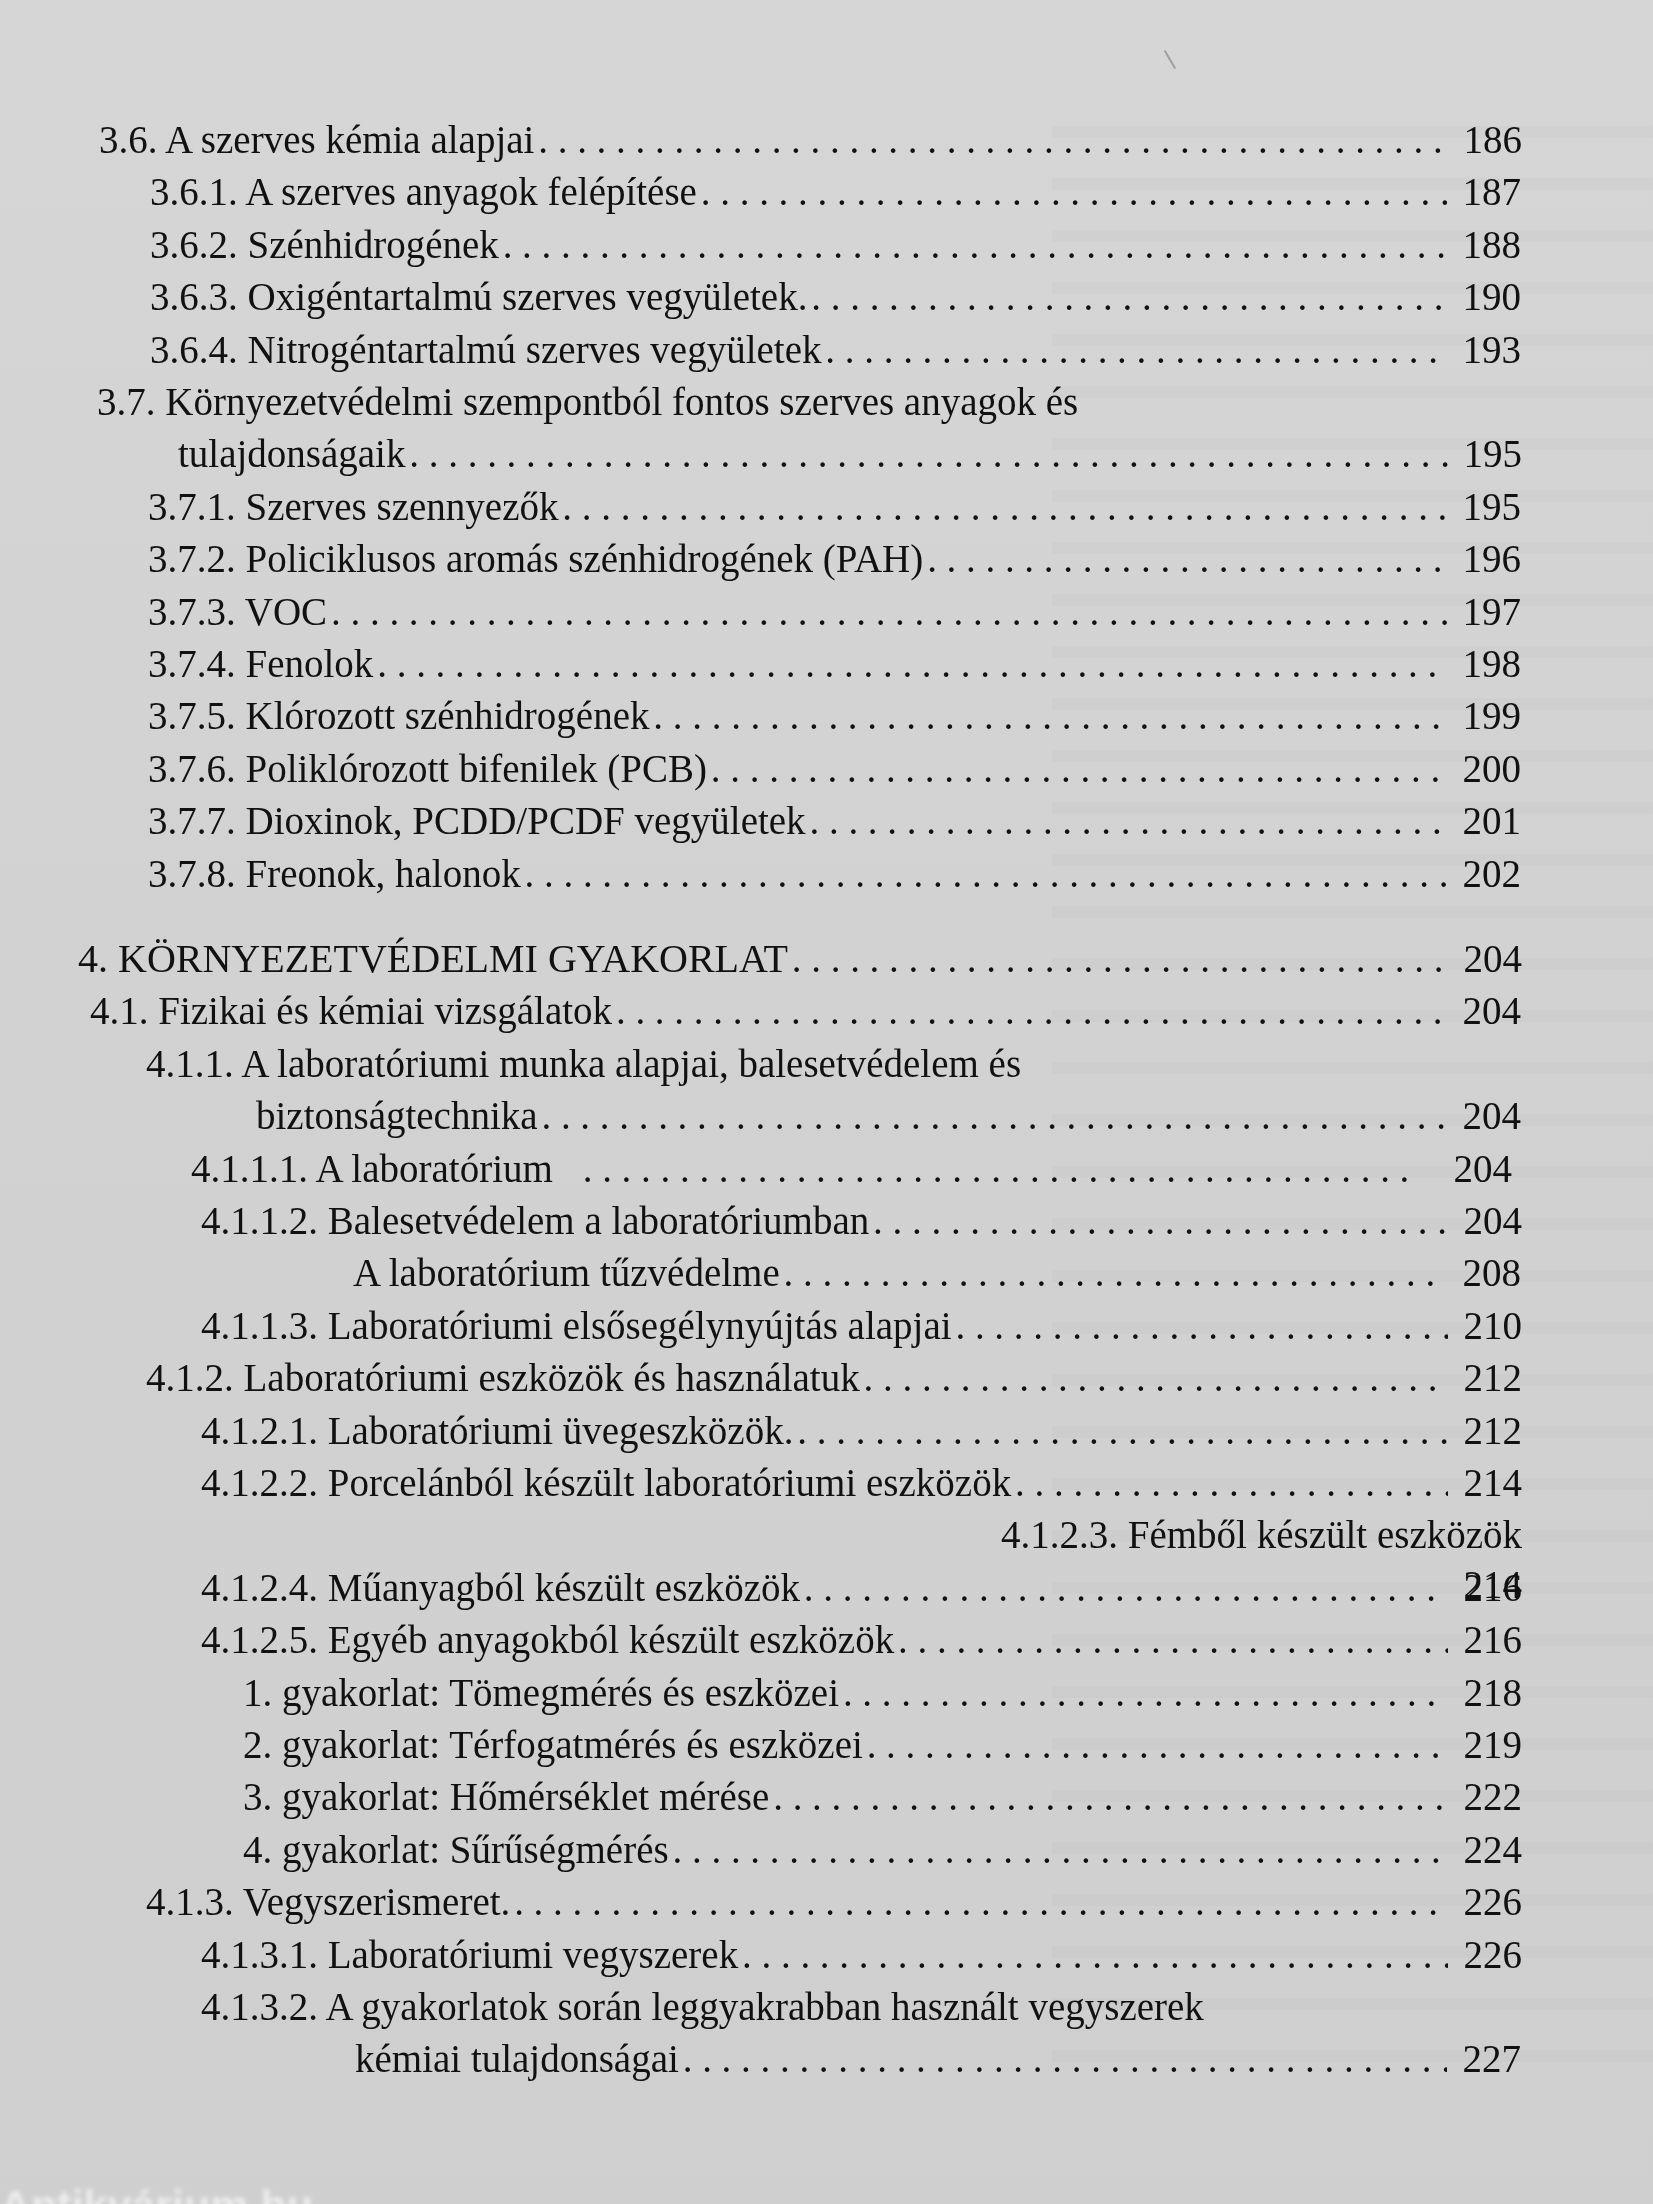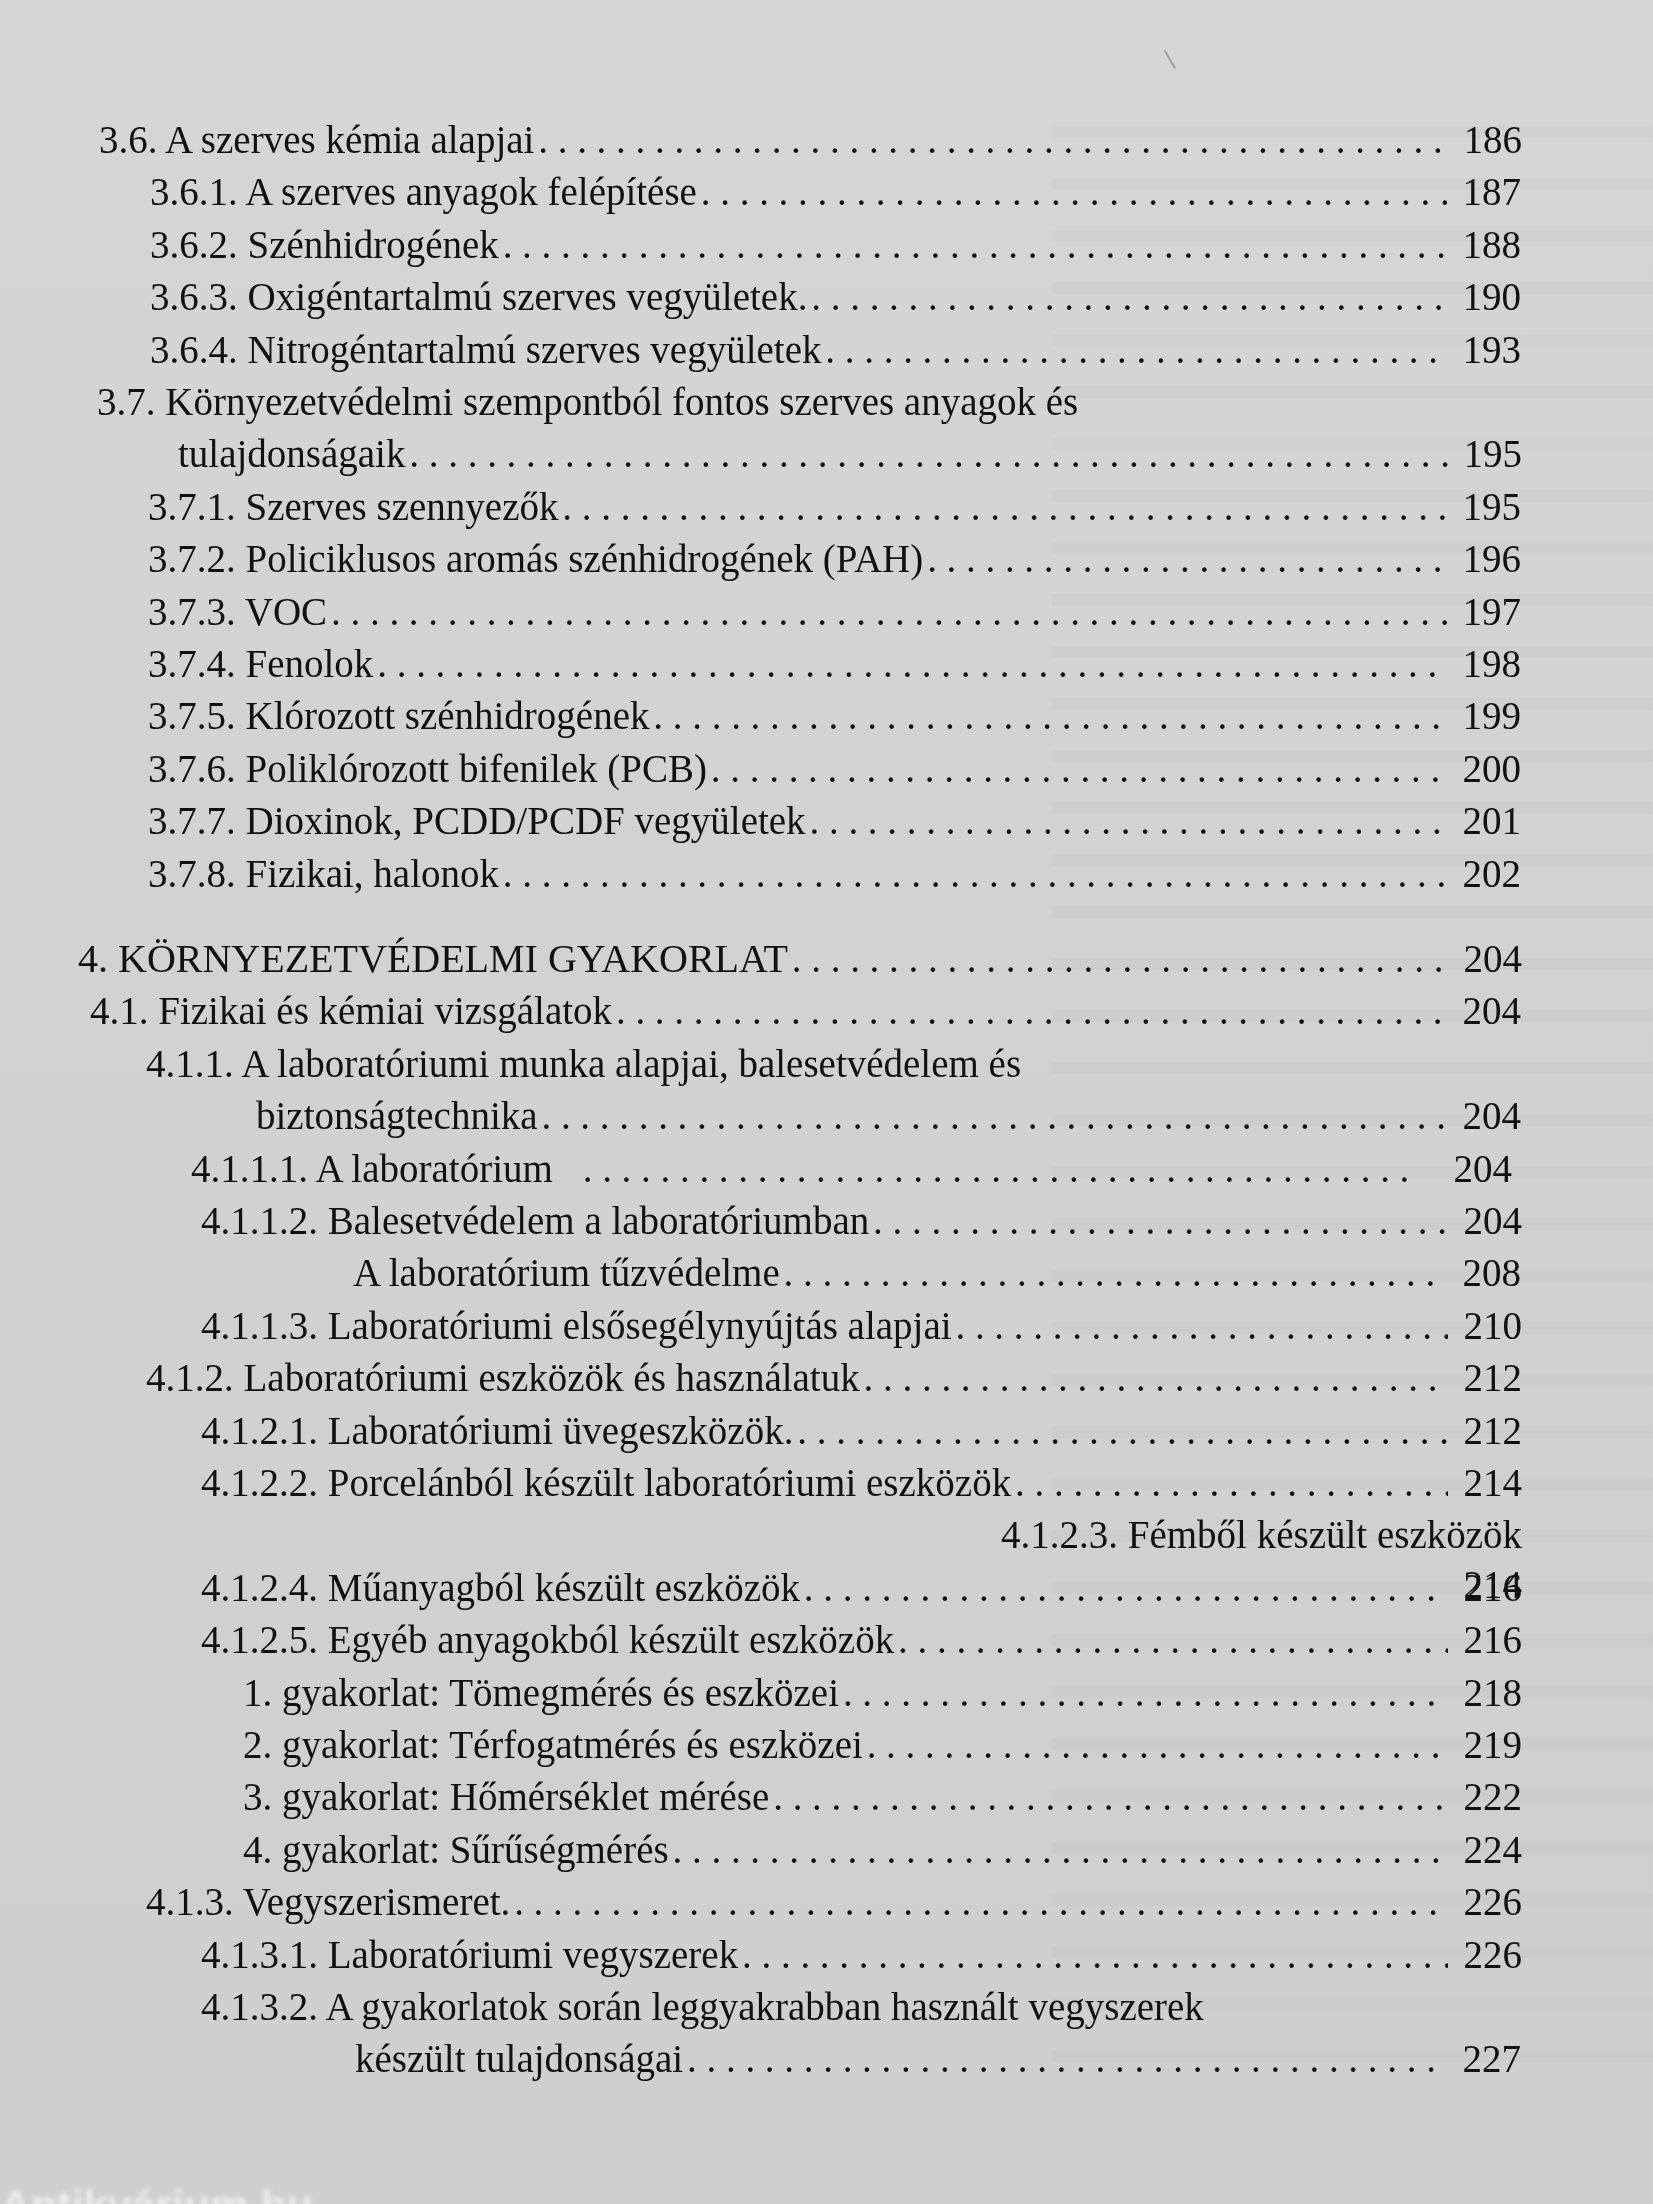--- a/index.html
+++ b/index.html
@@ -107,21 +107,21 @@
       <span class="label">3.7.6. Poliklórozott bifenilek (PCB)</span>
         <span class="dots">................................................................................................</span>
         <span class="page-no">200</span>
     </div>
     <div class="row" style="left:148px; top:681px; width:1373px;">
       <span class="label">3.7.7. Dioxinok, PCDD/PCDF vegyületek</span>
         <span class="dots">................................................................................................</span>
         <span class="page-no">201</span>
     </div>
     <div class="row" style="left:148px; top:734px; width:1373px;">
-      <span class="label">3.7.8. Fizikai, halonok</span>
+      <span class="label">3.7.8. Freonok, halonok</span>
         <span class="dots">................................................................................................</span>
         <span class="page-no">202</span>
     </div>
     <div class="row bold" style="left:78px; top:819px; width:1444px;">
       <span class="label">4. KÖRNYEZETVÉDELMI GYAKORLAT</span>
         <span class="dots">................................................................................................</span>
         <span class="page-no">204</span>
     </div>
     <div class="row" style="left:90px; top:871px; width:1431px;">
       <span class="label">4.1. Fizikai és kémiai vizsgálatok</span>
@@ -213,21 +213,21 @@
     </div>
     <div class="row" style="left:201px; top:1815px; width:1321px;">
       <span class="label">4.1.3.1. Laboratóriumi vegyszerek</span>
         <span class="dots">................................................................................................</span>
         <span class="page-no">226</span>
     </div>
     <div class="row" style="left:201px; top:1867px; width:1321px;">
       <span class="label">4.1.3.2. A gyakorlatok során leggyakrabban használt vegyszerek</span>
     </div>
     <div class="row" style="left:355px; top:1919px; width:1166px;">
-      <span class="label">készült tulajdonságai</span>
+      <span class="label">kémiai tulajdonságai</span>
         <span class="dots">................................................................................................</span>
         <span class="page-no">227</span>
     </div>
   </div>
 
   <div class="watermark">Antikvárium.hu</div>
 </div>
 
 
 </body></html>

